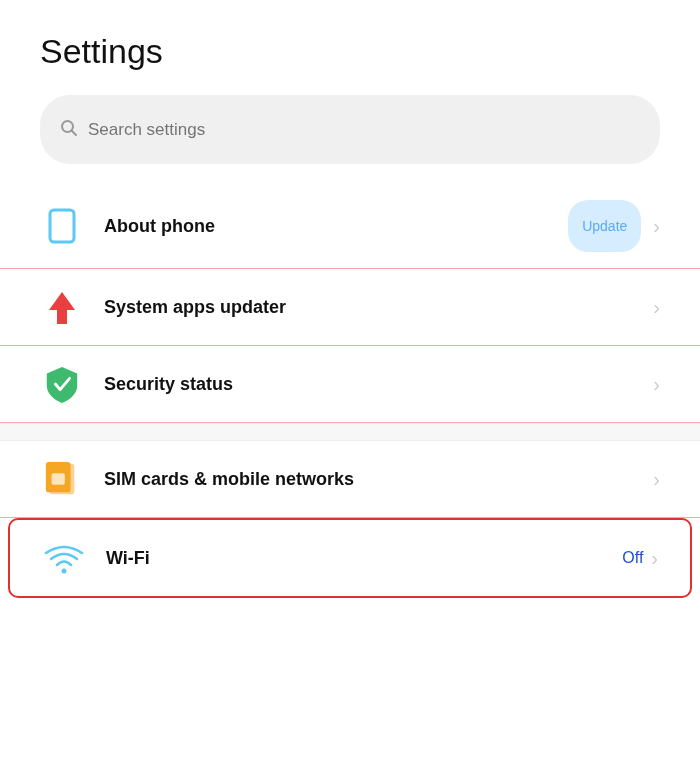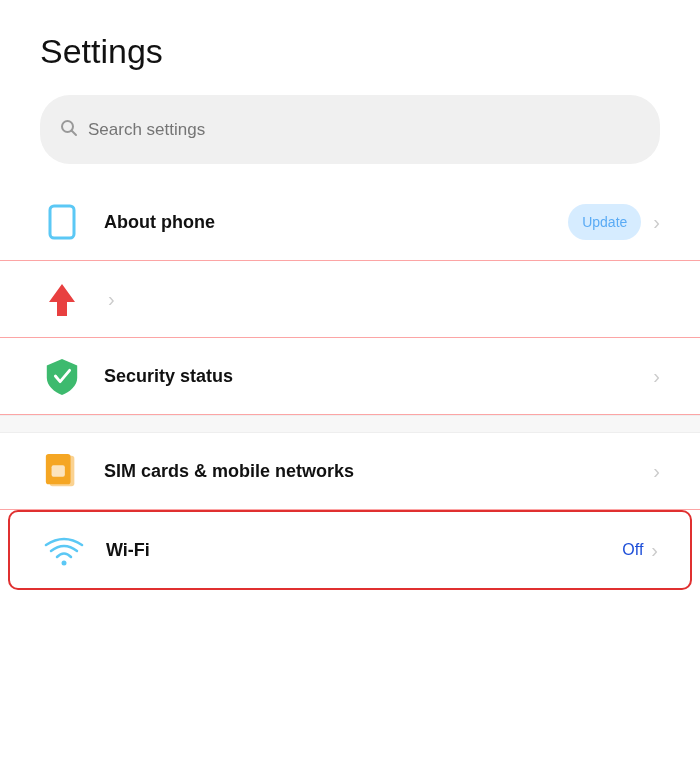--- a/index.html
+++ b/index.html
@@ -122,21 +122,21 @@
       font-size: 18px;
       font-weight: 600;
       color: #111111;
     }
 
     .item-badge {
       background: #d6ecff;
       color: #5aabf5;
       font-size: 14px;
       font-weight: 500;
-      padding: 10px 14px;
+      padding: 18px 14px;
       border-radius: 20px;
       margin-right: 8px;
     }
 
     .item-status-text {
       font-size: 16px;
       color: #1d4ed8;
       margin-right: 4px;
     }
 
@@ -187,20 +187,21 @@
       <span class="item-badge">Update</span>
       <span class="chevron">›</span>
     </div>
 
     <div class="settings-item">
       <div class="item-icon">
         <svg class="arrow-up-svg" viewBox="0 0 34 38" fill="none">
           <polygon points="17,4 30,22 22,22 22,36 12,36 12,22 4,22" fill="#e84040"></polygon>
         </svg>
       </div>
+      <span class="item-label">System apps updater</span>
       <span class="chevron">›</span>
     </div>
 
     <div class="settings-item">
       <div class="item-icon">
         <svg class="shield-icon-svg" viewBox="0 0 36 40" fill="none">
           <path d="M18 2 L34 9 L34 22 C34 30 26 37 18 40 C10 37 2 30 2 22 L2 9 Z" fill="#3dba6e"></path>
           <polyline points="11,20 16,26 26,14" stroke="white" stroke-width="3" stroke-linecap="round" stroke-linejoin="round" fill="none"></polyline>
         </svg>
       </div>

